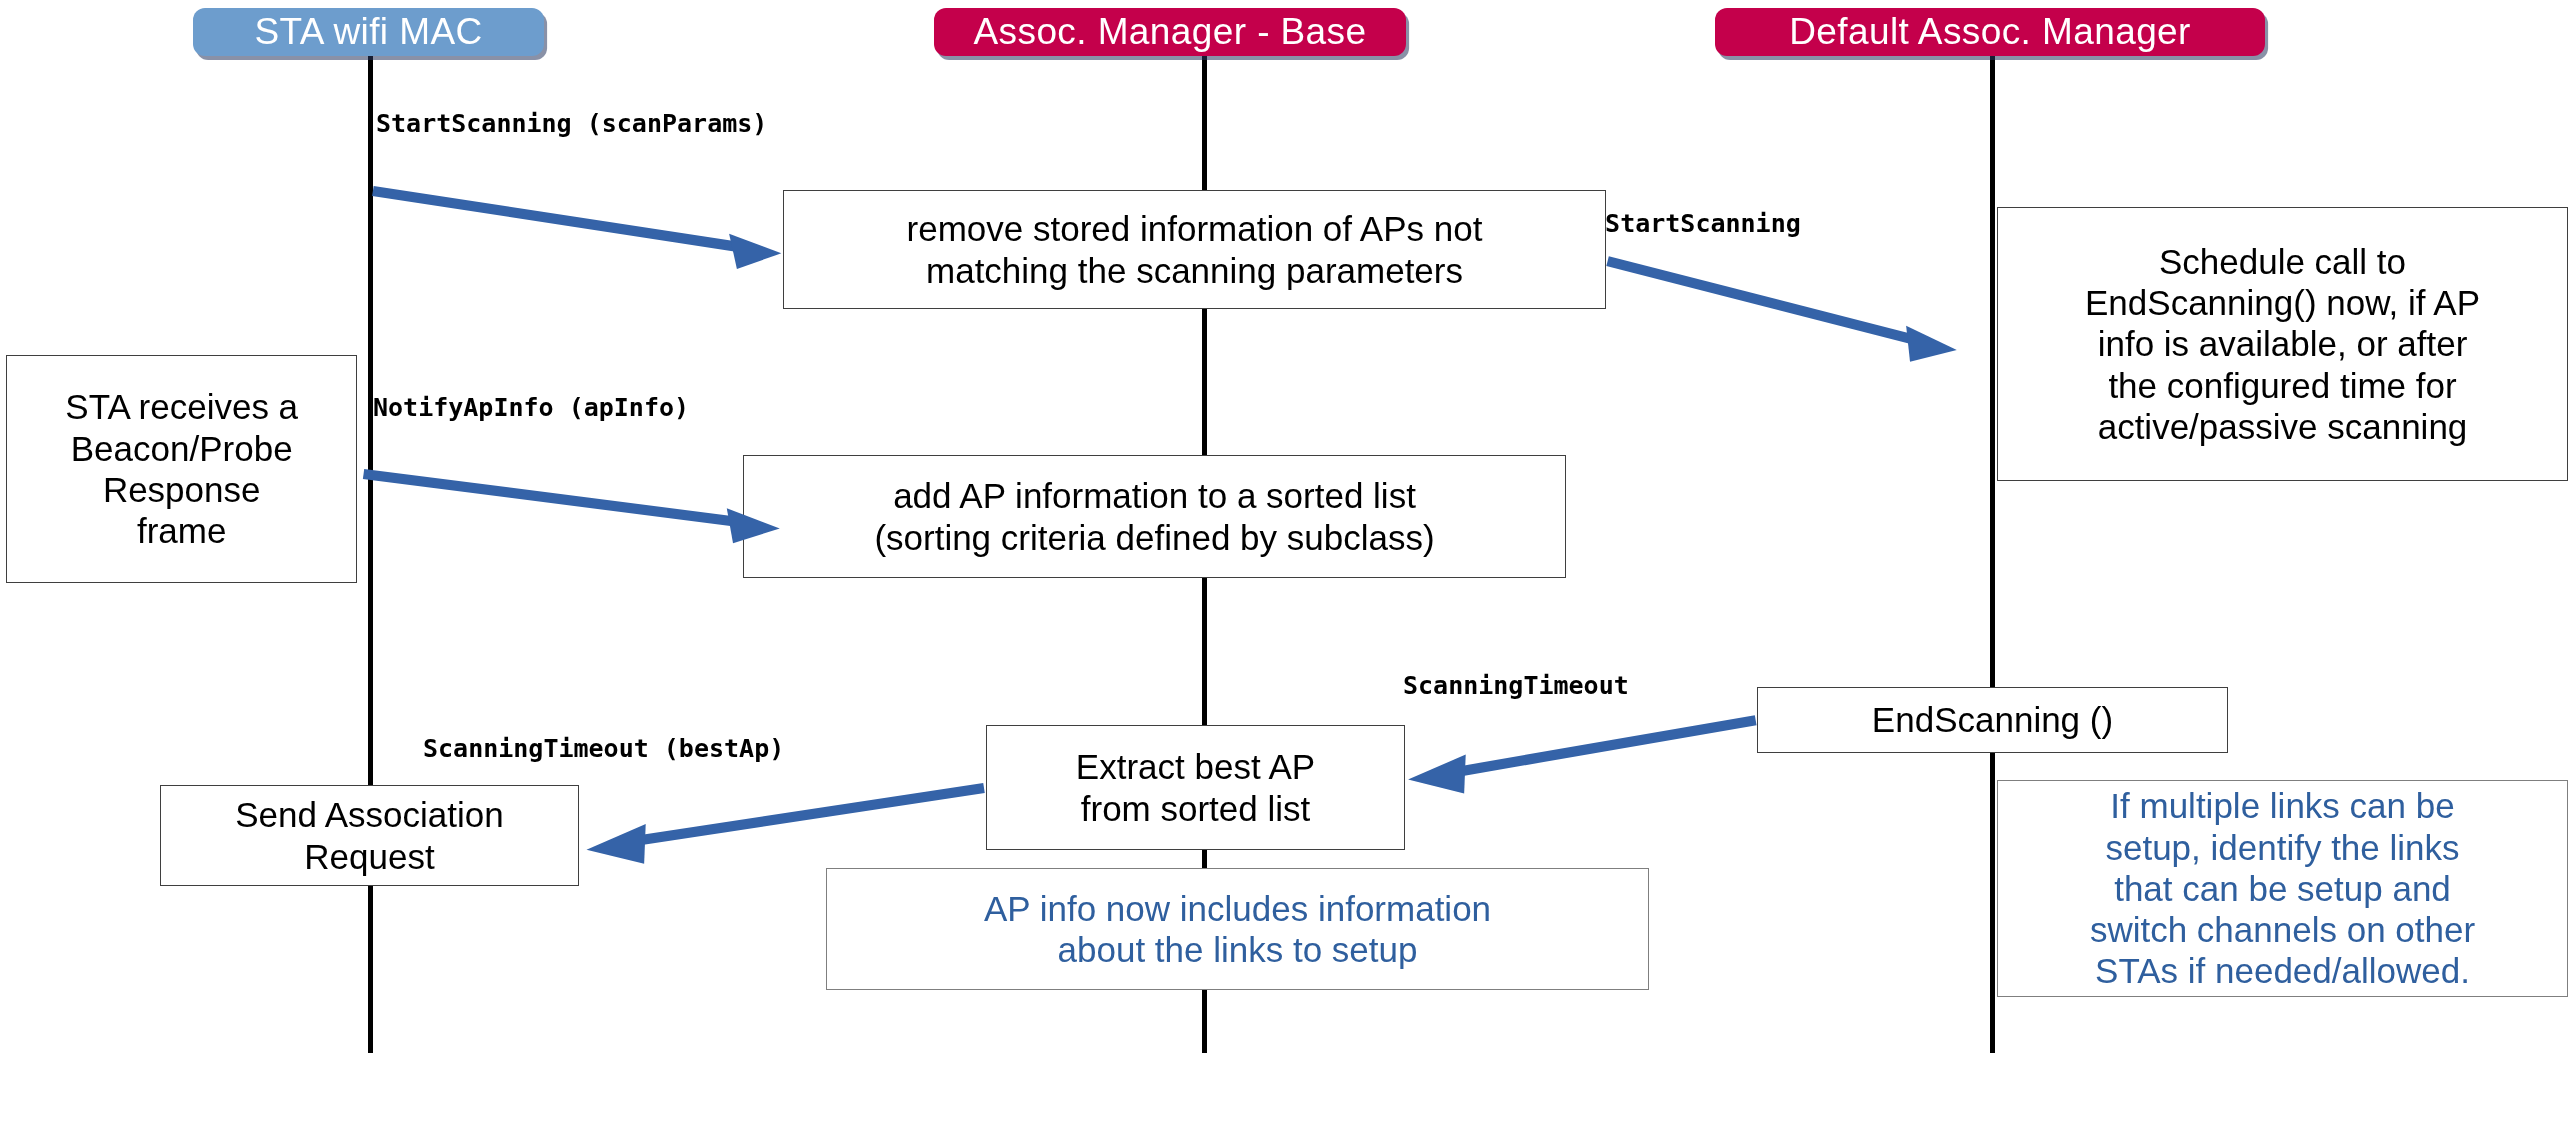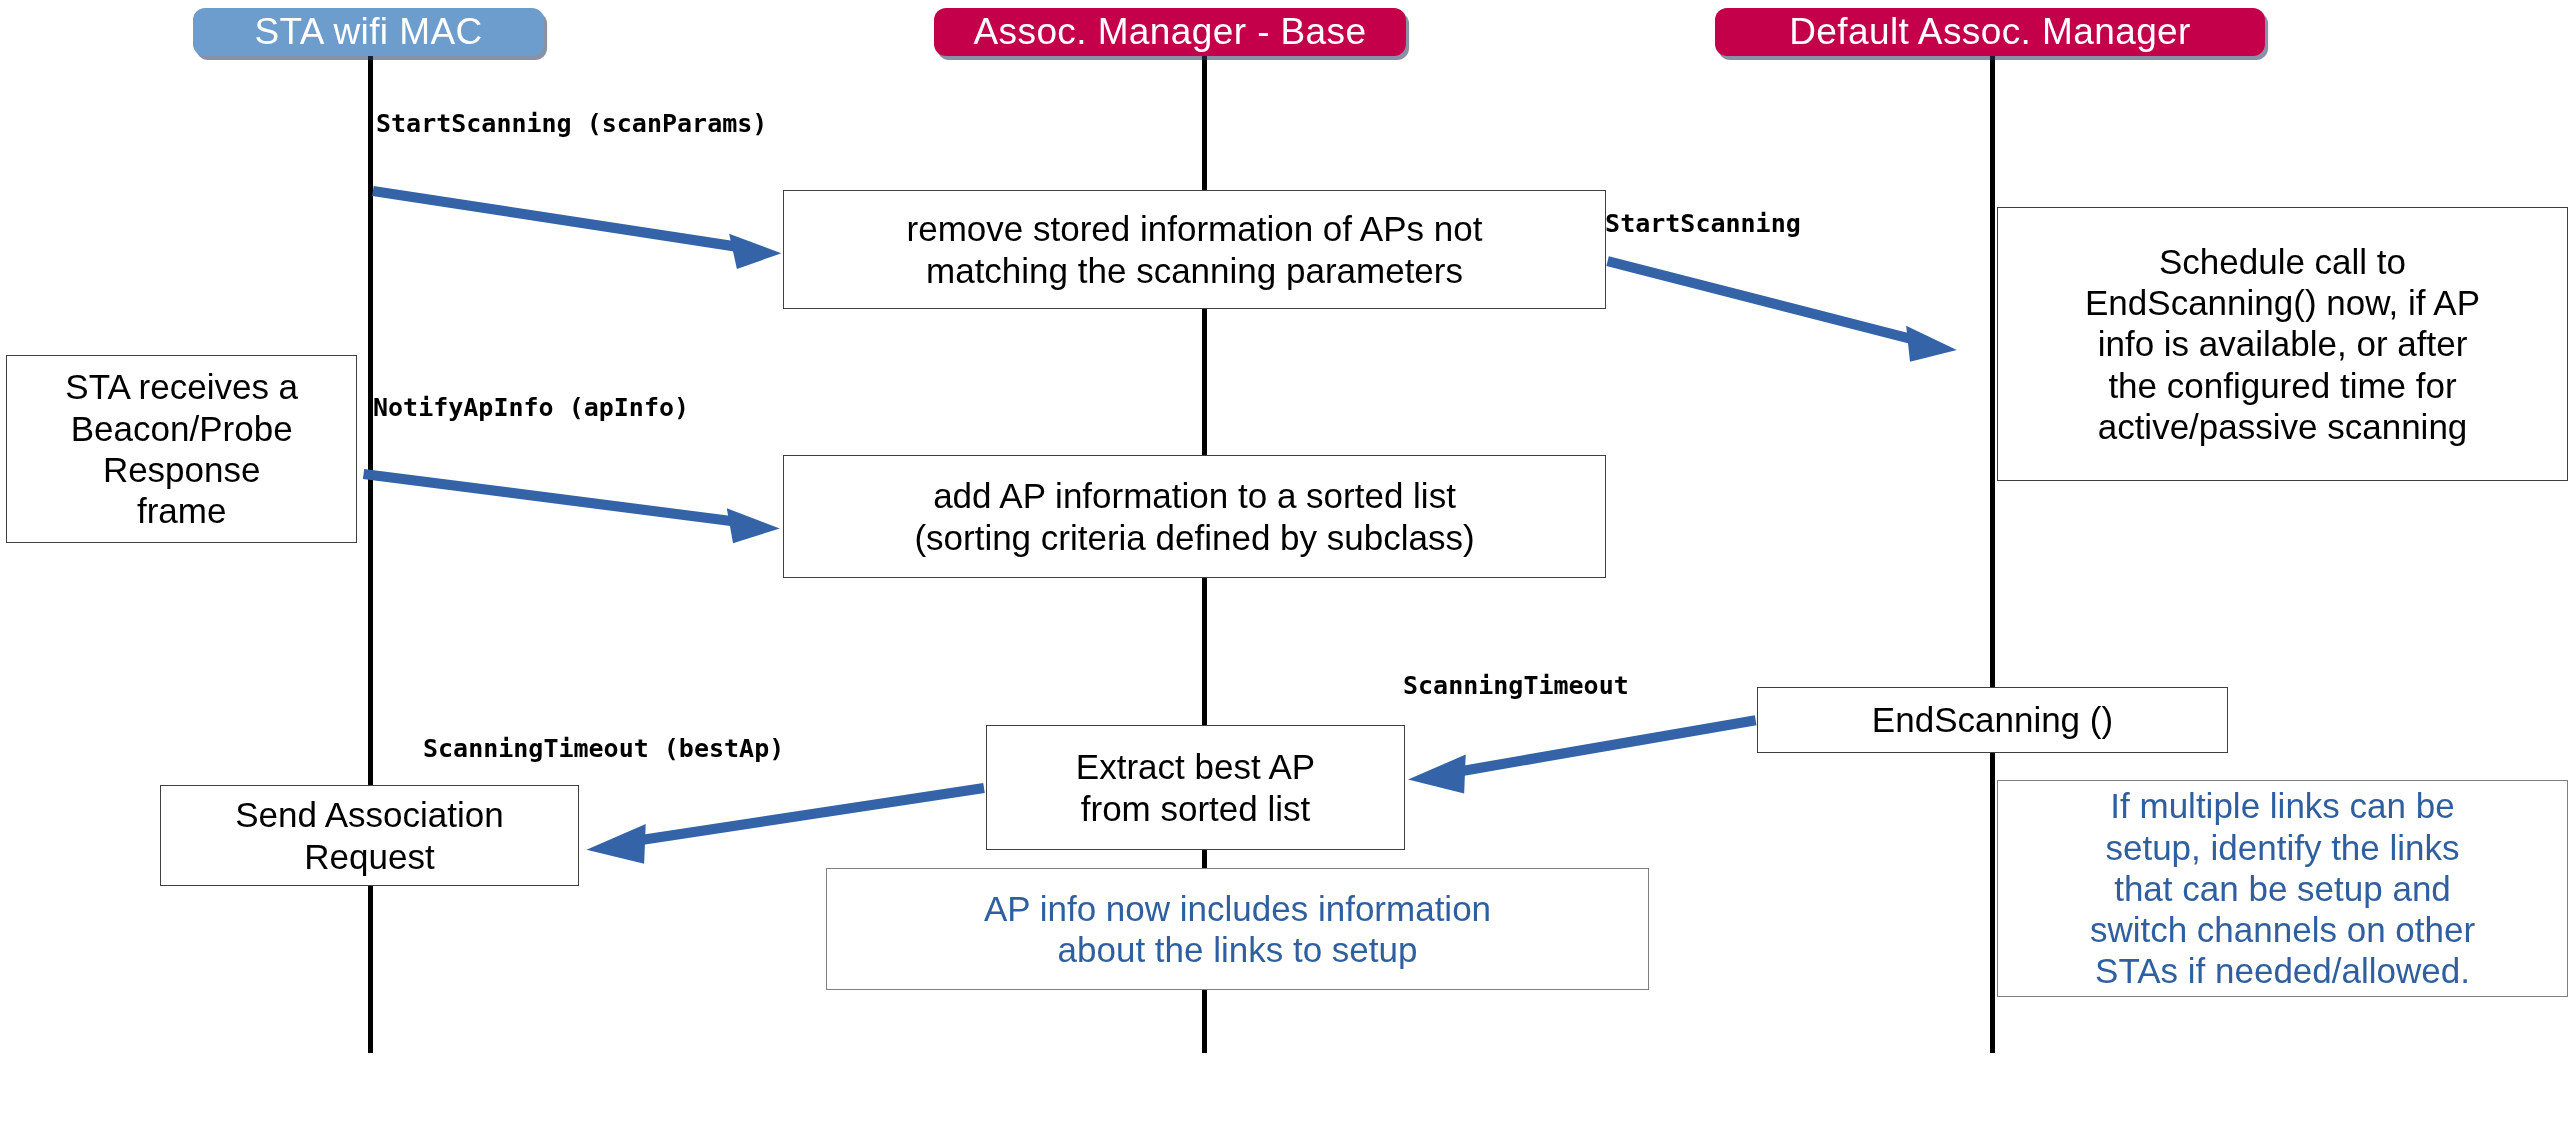--- a/index.html
+++ b/index.html
@@ -92,37 +92,37 @@
   </div>
 
   <div class="msglabel" style="left:1403px;top:671px;">
     <span>ScanningTimeout</span>
   </div>
 
   <div class="msglabel" style="left:423px;top:734px;">
     <span>ScanningTimeout (bestAp)</span>
   </div>
 
-  <div class="abox" style="left:6.2px;top:355px;width:351px;height:188px;">
+  <div class="abox" style="left:6.2px;top:355px;width:351px;height:228px;">
     <div>
       <div>STA receives a</div>
       <div>Beacon/Probe</div>
       <div>Response</div>
       <div>frame</div>
     </div>
   </div>
 
   <div class="abox" style="left:783px;top:190px;width:823px;height:119px;">
     <div>
       <div>remove stored information of APs not</div>
       <div>matching the scanning parameters</div>
     </div>
   </div>
 
-  <div class="abox" style="left:783px;top:455px;width:823px;height:123px;">
+  <div class="abox" style="left:743px;top:455px;width:823px;height:123px;">
     <div>
       <div>add AP information to a sorted list</div>
       <div>(sorting criteria defined by subclass)</div>
     </div>
   </div>
 
   <div class="abox" style="left:1997px;top:207px;width:571px;height:274px;">
     <div>
       <div>Schedule call to</div>
       <div>EndScanning() now, if AP</div>

